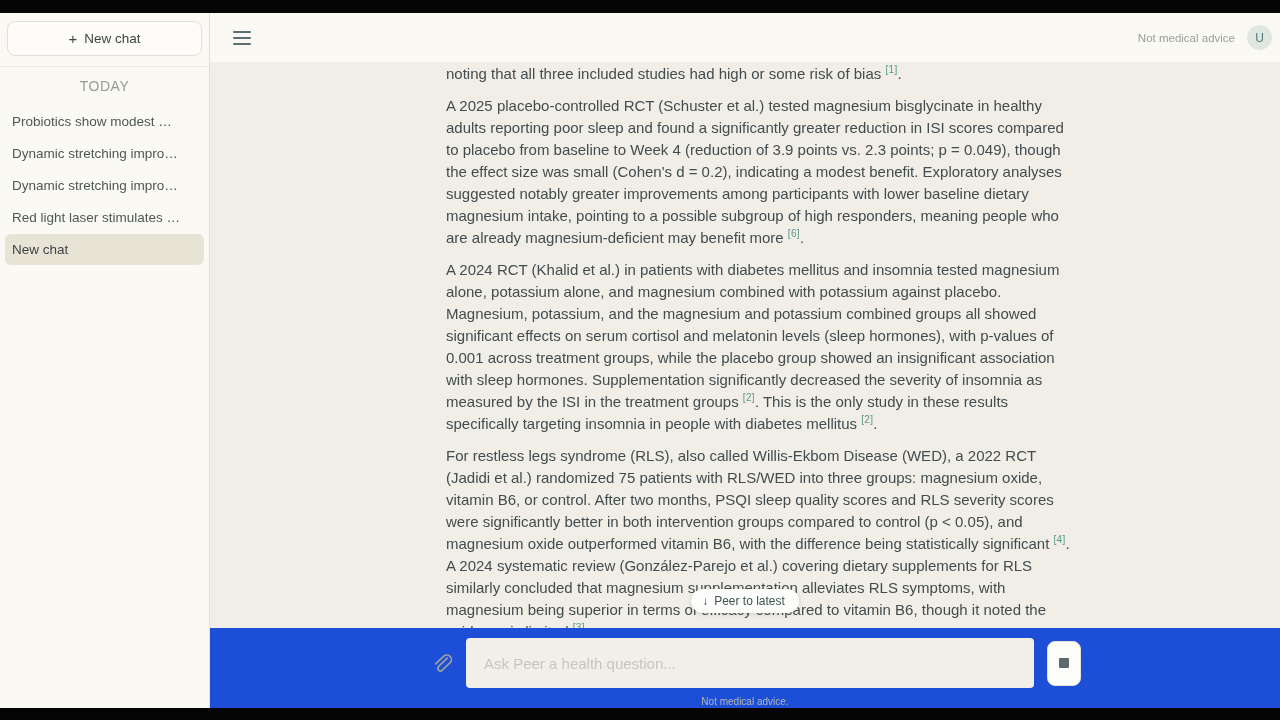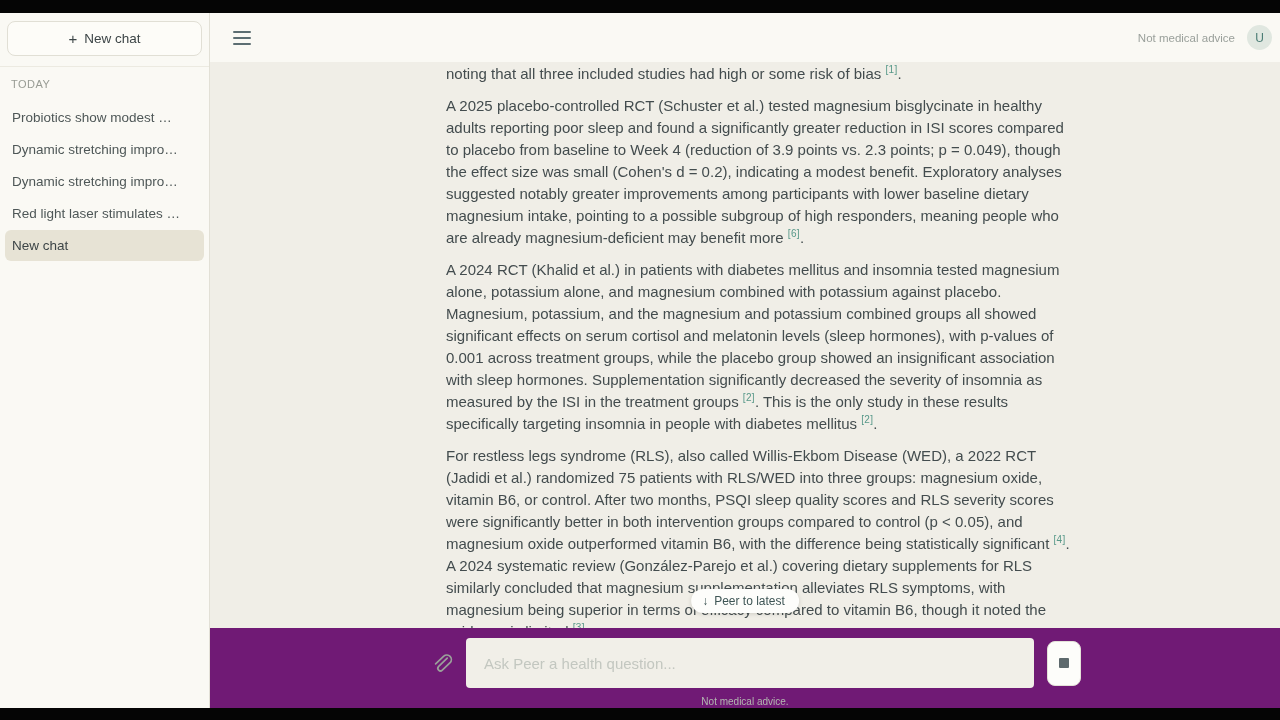--- a/index.html
+++ b/index.html
@@ -9,21 +9,21 @@
   .letterbox { position: absolute; left: 0; width: 1280px; background: #050505; }
   .letterbox.top { top: 0; height: 13px; }
   .letterbox.bottom { bottom: 0; height: 12px; }
   .app { position: absolute; top: 13px; left: 0; width: 1280px; height: 695px; display: flex; background: #faf9f4; }
 
   
   .sidebar { width: 210px; height: 100%; background: #faf9f4; border-right: 1px solid #e2e0d6; display: flex; flex-direction: column; flex-shrink: 0; }
   .new-chat-btn { margin: 8px 7px 0 7px; height: 35px; background: #fdfcf8; border: 1px solid #e1dfd5; border-radius: 8px; display: flex; align-items: center; justify-content: center; gap: 7px; font-size: 13.5px; color: #3d4547; cursor: pointer; }
   .new-chat-btn .plus { font-size: 15px; color: #3d4547; }
   .sidebar-divider { margin-top: 10px; border-bottom: 1px solid #eceae1; }
-  .section-label { padding: 11px 11px 4px 11px; font-size: 11px; letter-spacing: 0.5px; color: #989c94; }
+  .section-label { padding: 11px 11px 4px 11px; font-size: 14px; letter-spacing: 0.5px; color: #989c94; text-align: center; }
   .history { padding: 0 5px; margin-top: 8px; }
   .history-item { padding: 8px 7px; margin-bottom: 1px; font-size: 13.5px; color: #4e5757; border-radius: 6px; white-space: nowrap; overflow: hidden; cursor: pointer; }
   .history-item.selected { background: #e7e3d5; color: #3d4547; }
 
   
   .main { flex: 1; height: 100%; display: flex; flex-direction: column; position: relative; }
   .main-header { height: 49px; background: #faf9f4; display: flex; align-items: center; justify-content: space-between; padding: 0 8px 0 23px; flex-shrink: 0; }
   .hamburger { width: 18px; height: 14px; display: flex; flex-direction: column; justify-content: space-between; cursor: pointer; background: none; border: none; padding: 0; }
   .hamburger span { display: block; height: 2px; background: #5c6e72; border-radius: 1px; }
   .header-right { display: flex; align-items: center; gap: 12px; }
@@ -33,21 +33,21 @@
   
   .content { flex: 1; background: #f0eee7; overflow: hidden; position: relative; }
   .message-col { width: 626px; margin-left: 236px; padding-top: 1px; }
   .para { font-size: 15px; line-height: 22px; color: #434c4e; margin-bottom: 10px; }
   .cite { color: #579889; font-size: 10px; vertical-align: super; line-height: 0; letter-spacing: 0.3px; cursor: pointer; }
 
   .jump-latest { position: absolute; left: 50%; transform: translateX(-50%); bottom: 15px; background: #fdfdfb; border: none; border-radius: 12px; padding: 5px 14px 5px 11px; display: flex; align-items: center; gap: 6px; font-size: 12px; color: #3e5555; box-shadow: 0 1px 4px rgba(60,60,50,0.18); cursor: pointer; font-family: "Liberation Sans", sans-serif; }
   .jump-latest .arrow { font-size: 12px; color: #3e5555; }
 
   
-  .composer { height: 80px; background: #701a75; flex-shrink: 0; position: relative; }
+  .composer { height: 80px; background: #1d4ed8; flex-shrink: 0; position: relative; }
   .composer-row { display: flex; align-items: center; padding: 10px 0 0 221px; gap: 13px; }
   .attach-btn { background: none; border: none; padding: 0; cursor: pointer; height: 24px; }
   .composer-input { width: 568px; height: 50px; background: #f1efe8; border: none; border-radius: 4px; padding: 0 18px; font-size: 15px; color: #434c4e; font-family: "Liberation Sans", sans-serif; outline: none; }
   .composer-input::placeholder { color: #c3c7c0; }
   .stop-btn { width: 34px; height: 45px; background: #fdfdfa; border: 1px solid #e3e1d8; border-radius: 8px; display: flex; align-items: center; justify-content: center; cursor: pointer; }
   .stop-square { width: 10px; height: 10px; background: #5d696c; border-radius: 1px; }
   .composer-disclaimer { position: absolute; bottom: 1px; left: 0; width: 100%; text-align: center; font-size: 10px; color: #b2b7b0; }
 </style>
 </head>
 <body>

